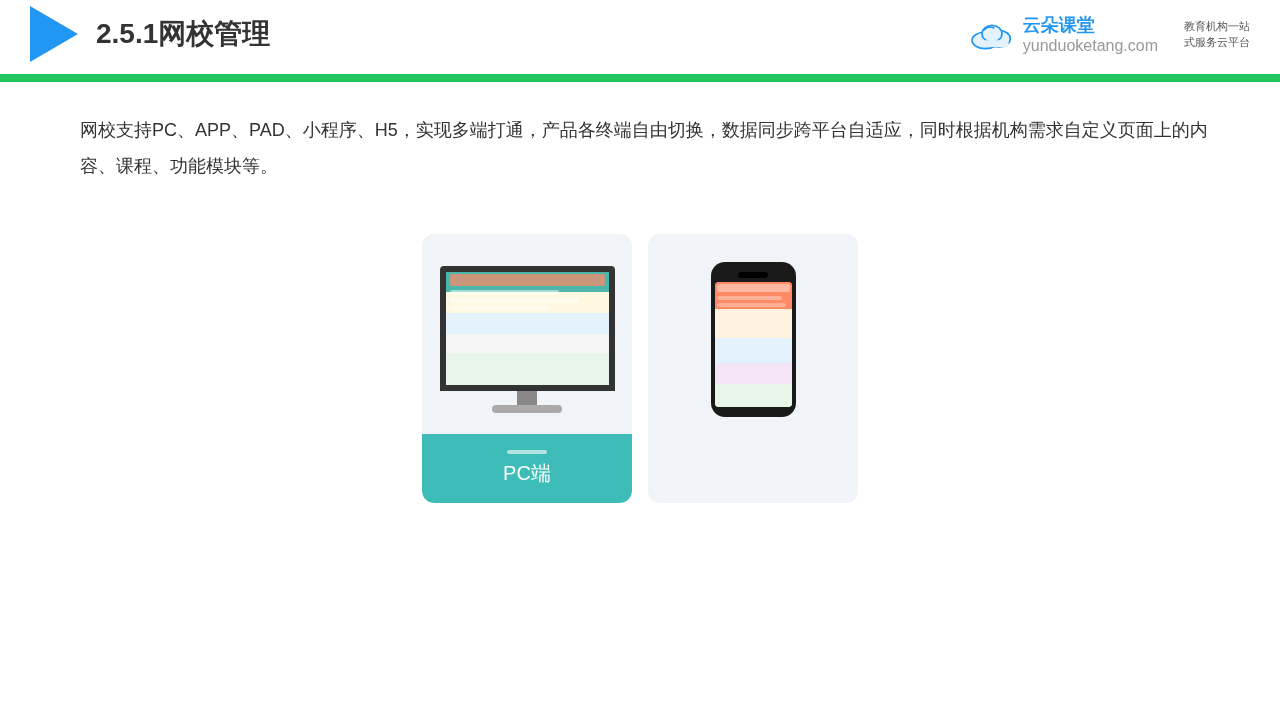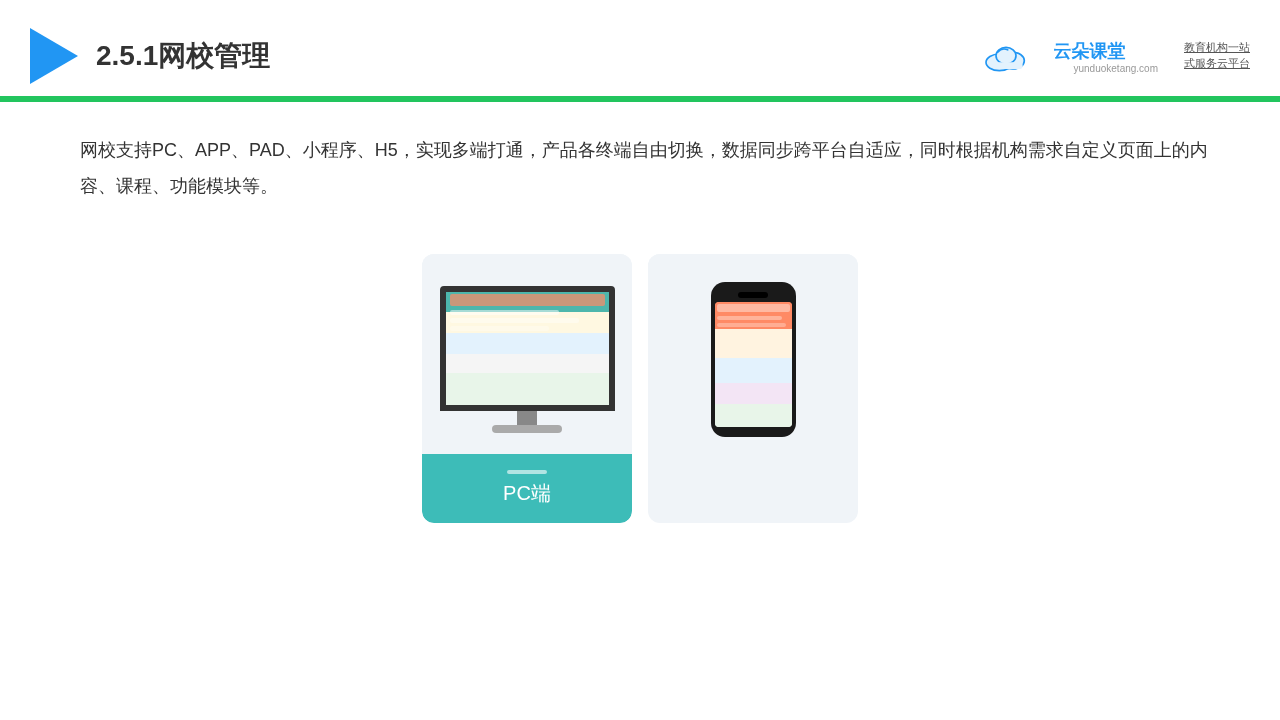--- a/index.html
+++ b/index.html
@@ -9,22 +9,22 @@
       background: #ffffff;
       font-family: 'Microsoft YaHei', '微软雅黑', sans-serif;
       overflow: hidden;
     }
 
     
     .header {
       display: flex;
       align-items: center;
       justify-content: space-between;
-      padding: 28px 30px 12px 30px;
-      border-bottom: 6px solid #22c55e;
+      padding: 6px 30px 12px 30px;
+      border-bottom: 8px solid #22c55e;
     }
     .header-left {
       display: flex;
       align-items: center;
       gap: 18px;
     }
     .logo-triangle {
       width: 0;
       height: 0;
       border-top: 28px solid transparent;
@@ -36,49 +36,47 @@
       font-weight: bold;
       color: #333;
     }
     .header-right {
       display: flex;
       align-items: center;
       gap: 10px;
     }
     .brand-logo {
       display: flex;
-      align-items: flex-start;
-      gap: 22px;
+      align-items: center;
+      gap: 6px;
     }
     .cloud-icon {
       width: 50px;
       height: 35px;
     }
     .brand-text {
       display: flex;
       flex-direction: column;
       align-items: flex-start;
     }
     .brand-name {
       font-size: 18px;
       color: #2196F3;
       font-weight: bold;
     }
     .brand-url {
-      font-size: 10px;
+      font-size: 16px;
       color: #999;
-      margin-left: 20px;
     }
     .brand-slogan {
       font-size: 11px;
       color: #555;
       line-height: 1.4;
       text-align: left;
-      margin-left: 4px;
-      text-decoration: underline;
+      margin-left: 20px;
     }
 
     
     .description {
       padding: 30px 40px 10px 80px;
       font-size: 18px;
       color: #333;
       line-height: 2;
     }
 

